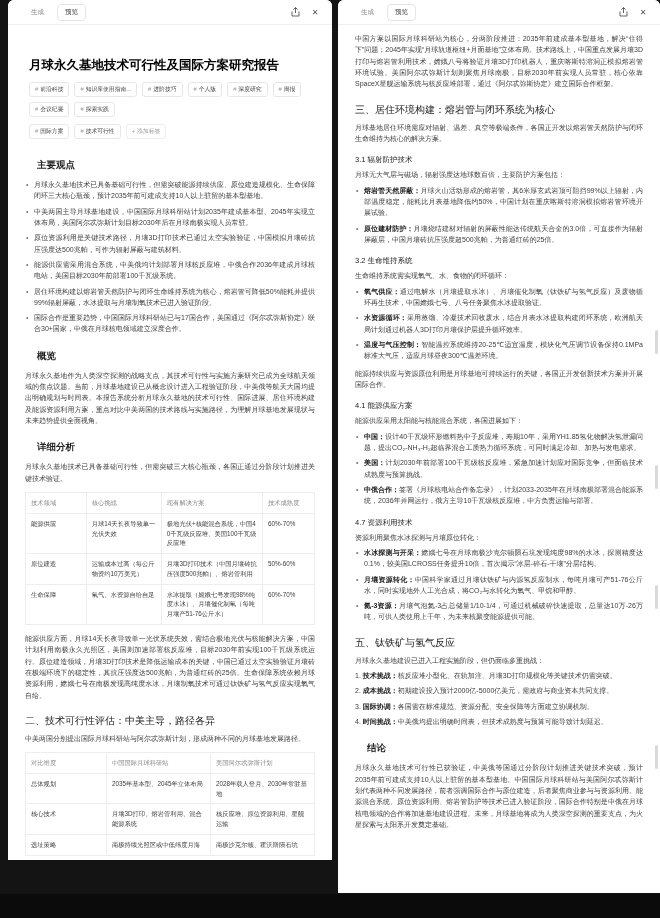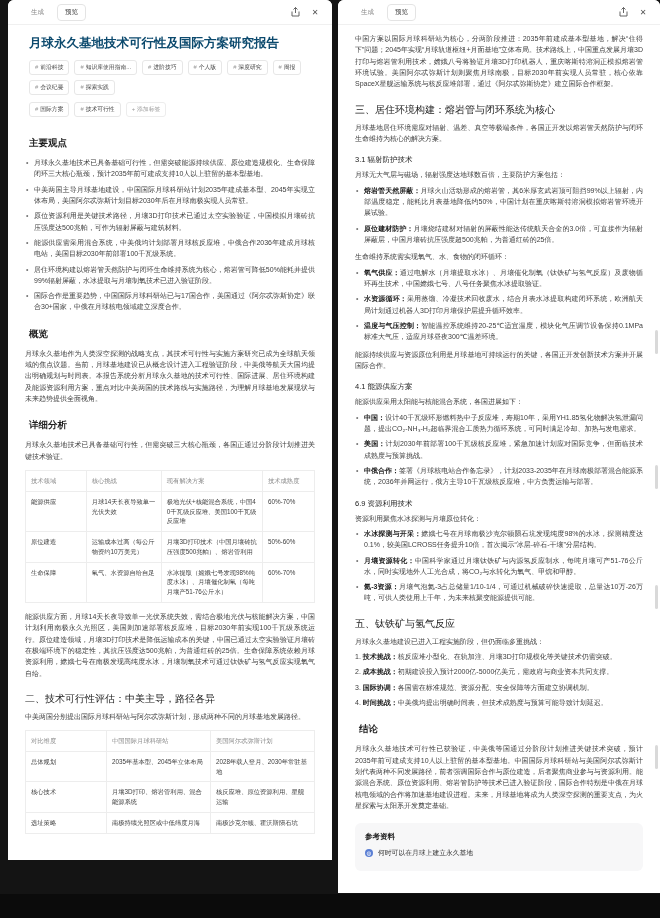--- a/index.html
+++ b/index.html
@@ -21,29 +21,29 @@
   .tab{
     font-size:6.5px;color:#666;margin-left:6px;padding:3px 7px;border-radius:4px;
   }
   .tab.plain{color:#8a8a8a;}
   .tab.pill{border:1px solid #e4e4e4;color:#444;background:#fff;}
   .tb-spacer{flex:1;}
   .tb-icon{width:14px;height:14px;display:flex;align-items:center;justify-content:center;color:#555;margin-left:6px;cursor:pointer;}
   .tb-icon svg{display:block;}
   .close-glyph{font-size:8px;color:#555;}
   .content{padding:4px 17px 0 17px;}
-  .h1{font-size:12.5px;font-weight:700;color:#0c4a6e;margin:6px 0 8px 4px;line-height:1.35;}
+  .h1{font-size:12.5px;font-weight:700;color:#000000;margin:28px 0 8px 4px;line-height:1.35;}
   .tagrow{display:flex;flex-wrap:wrap;margin:0 0 2px 4px;}
   .tag{
     display:inline-flex;align-items:center;border:1px solid #e7e7e7;border-radius:3px;
     background:#fff;padding:2px 5px;margin:0 5px 5px 0;font-size:5.8px;color:#444;cursor:pointer;
   }
   .tag .hash{color:#9a9a9a;margin-right:2px;font-size:5.8px;}
   .tag.add{color:#9a9a9a;border-color:#ededed;}
-  .h2{font-size:9.5px;font-weight:700;color:#1f1f1f;margin:15px 0 7px 4px;}
+  .h2{font-size:9.5px;font-weight:700;color:#1f1f1f;margin:15px 0 7px 12px;}
   .h3{font-size:10px;font-weight:400;color:#222;margin:13px 0 5px 0;}
   .h4{font-size:7.5px;font-weight:400;color:#222;margin:11px 0 4px 0;}
   .p{font-size:7px;color:#3d3d3d;line-height:1.62;margin:4px 0;text-align:justify;}
   .bullets{margin:2px 0 6px 0;}
   .bullet-item{
     position:relative;font-size:7px;color:#3d3d3d;line-height:1.62;
     padding-left:9px;margin:4px 0;text-align:justify;
   }
   .bullet-item .dot{position:absolute;left:1px;top:0;color:#777;}
   .bullet-item b{color:#1e1e1e;}
@@ -248,64 +248,53 @@
     <div id="right-doc">
         <div class="p">中国方案以国际月球科研站为核心，分两阶段推进：2035年前建成基本型基地，解决“住得下”问题；2045年实现“月球轨道枢纽+月面基地”立体布局。技术路线上，中国重点发展月壤3D打印与熔岩管利用技术，嫦娥八号将验证月壤3D打印机器人，重庆喀斯特溶洞正模拟熔岩管环境试验。美国阿尔忒弥斯计划则聚焦月球南极，目标2030年前实现人员常驻，核心依靠SpaceX星舰运输系统与核反应堆部署，通过《阿尔忒弥斯协定》建立国际合作框架。</div>
         <div class="h3">三、居住环境构建：熔岩管与闭环系统为核心</div>
         <div class="p">月球基地居住环境需应对辐射、温差、真空等极端条件，各国正开发以熔岩管天然防护与闭环生命维持为核心的解决方案。</div>
         <div class="h4">3.1 辐射防护技术</div>
         <div class="p">月球无大气层与磁场，辐射强度达地球数百倍，主要防护方案包括：</div>
         <div class="bullets">
           <div class="bullet-item"><span class="dot">•</span><b>熔岩管天然屏蔽：</b>月球火山活动形成的熔岩管，其6米厚玄武岩顶可阻挡99%以上辐射，内部温度稳定，能耗比月表基地降低约50%，中国计划在重庆喀斯特溶洞模拟熔岩管环境开展试验。</div>
           <div class="bullet-item"><span class="dot">•</span><b>原位建材防护：</b>月壤烧结建材对辐射的屏蔽性能达传统航天合金的3.0倍，可直接作为辐射屏蔽层，中国月壤砖抗压强度超500兆帕，为普通红砖的25倍。</div>
         </div>
+        <div class="h4">3.2 生命维持系统</div>
         <div class="p">生命维持系统需实现氧气、水、食物的闭环循环：</div>
         <div class="bullets">
           <div class="bullet-item"><span class="dot">•</span><b>氧气供应：</b>通过电解水（月壤提取水冰）、月壤催化制氧（钛铁矿与氢气反应）及废物循环再生技术，中国嫦娥七号、八号任务聚焦水冰提取验证。</div>
           <div class="bullet-item"><span class="dot">•</span><b>水资源循环：</b>采用蒸馏、冷凝技术回收废水，结合月表水冰提取构建闭环系统，欧洲航天局计划通过机器人3D打印月壤保护层提升循环效率。</div>
           <div class="bullet-item"><span class="dot">•</span><b>温度与气压控制：</b>智能温控系统维持20-25℃适宜温度，模块化气压调节设备保持0.1MPa标准大气压，适应月球昼夜300℃温差环境。</div>
         </div>
         <div class="p">能源持续供应与资源原位利用是月球基地可持续运行的关键，各国正开发创新技术方案并开展国际合作。</div>
         <div class="h4">4.1 能源供应方案</div>
         <div class="p">能源供应采用太阳能与核能混合系统，各国进展如下：</div>
         <div class="bullets">
           <div class="bullet-item"><span class="dot">•</span><b>中国：</b>设计40千瓦级环形燃料热中子反应堆，寿期10年，采用YH1.85氢化物解决氢泄漏问题，提出CO₂-NH₃-H₂超临界混合工质热力循环系统，可同时满足冷却、加热与发电需求。</div>
           <div class="bullet-item"><span class="dot">•</span><b>美国：</b>计划2030年前部署100千瓦级核反应堆，紧急加速计划应对国际竞争，但面临技术成熟度与预算挑战。</div>
           <div class="bullet-item"><span class="dot">•</span><b>中俄合作：</b>签署《月球核电站合作备忘录》，计划2033-2035年在月球南极部署混合能源系统，2036年并网运行，俄方主导10千瓦级核反应堆，中方负责运输与部署。</div>
         </div>
-        <div class="h4">6.9 资源利用技术</div>
+        <div class="h4">4.7 资源利用技术</div>
         <div class="p">资源利用聚焦水冰探测与月壤原位转化：</div>
         <div class="bullets">
           <div class="bullet-item"><span class="dot">•</span><b>水冰探测与开采：</b>嫦娥七号在月球南极沙克尔顿陨石坑发现纯度98%的水冰，探测精度达0.1%，较美国LCROSS任务提升10倍，首次揭示“冰层-碎石-干壤”分层结构。</div>
           <div class="bullet-item"><span class="dot">•</span><b>月壤资源转化：</b>中国科学家通过月壤钛铁矿与内源氢反应制水，每吨月壤可产51-76公斤水，同时实现地外人工光合成，将CO₂与水转化为氧气、甲烷和甲醇。</div>
           <div class="bullet-item"><span class="dot">•</span><b>氦-3资源：</b>月壤气泡氦-3占总储量1/10-1/4，可通过机械破碎快速提取，总量达10万-26万吨，可供人类使用上千年，为未来核聚变能源提供可能。</div>
         </div>
         <div class="h3">五、钛铁矿与氢气反应</div>
         <div class="p">月球永久基地建设已进入工程实施阶段，但仍面临多重挑战：</div>
         <div class="bullets numbered">
           <div class="bullet-item">1. <b>技术挑战：</b>核反应堆小型化、在轨加注、月壤3D打印规模化等关键技术仍需突破。</div>
           <div class="bullet-item">2. <b>成本挑战：</b>初期建设投入预计2000亿-5000亿美元，需政府与商业资本共同支撑。</div>
           <div class="bullet-item">3. <b>国际协调：</b>各国需在标准规范、资源分配、安全保障等方面建立协调机制。</div>
           <div class="bullet-item">4. <b>时间挑战：</b>中美俄均提出明确时间表，但技术成熟度与预算可能导致计划延迟。</div>
         </div>
         <div class="h2">结论</div>
         <div class="p">月球永久基地技术可行性已获验证，中美俄等国通过分阶段计划推进关键技术突破，预计2035年前可建成支持10人以上驻留的基本型基地。中国国际月球科研站与美国阿尔忒弥斯计划代表两种不同发展路径，前者强调国际合作与原位建造，后者聚焦商业参与与资源利用。能源混合系统、原位资源利用、熔岩管防护等技术已进入验证阶段，国际合作特别是中俄在月球核电领域的合作将加速基地建设进程。未来，月球基地将成为人类深空探测的重要支点，为火星探索与太阳系开发奠定基础。</div>
       </div>
-    <div class="refs-card">
-      <div class="refs-title">参考资料</div>
-      <div id="refs-list">
-          <div class="ref-item">
-            <span class="ref-icon" style="background: rgb(91, 127, 212);">◍</span>
-            <div class="ref-body">
-              <div class="ref-title">何时可以在月球上建立永久基地</div>
-            </div>
-          </div>
-        </div>
-
-    </div>
   </div>
   <div class="sb" style="top:330px;height:24px;"></div>
   <div class="sb" style="top:465px;height:24px;"></div>
   <div class="sb" style="top:585px;height:24px;"></div>
   <div class="sb" style="top:745px;height:24px;"></div>
 </div>
 
 <div class="bottom-bar"></div>
 
 </body></html>

